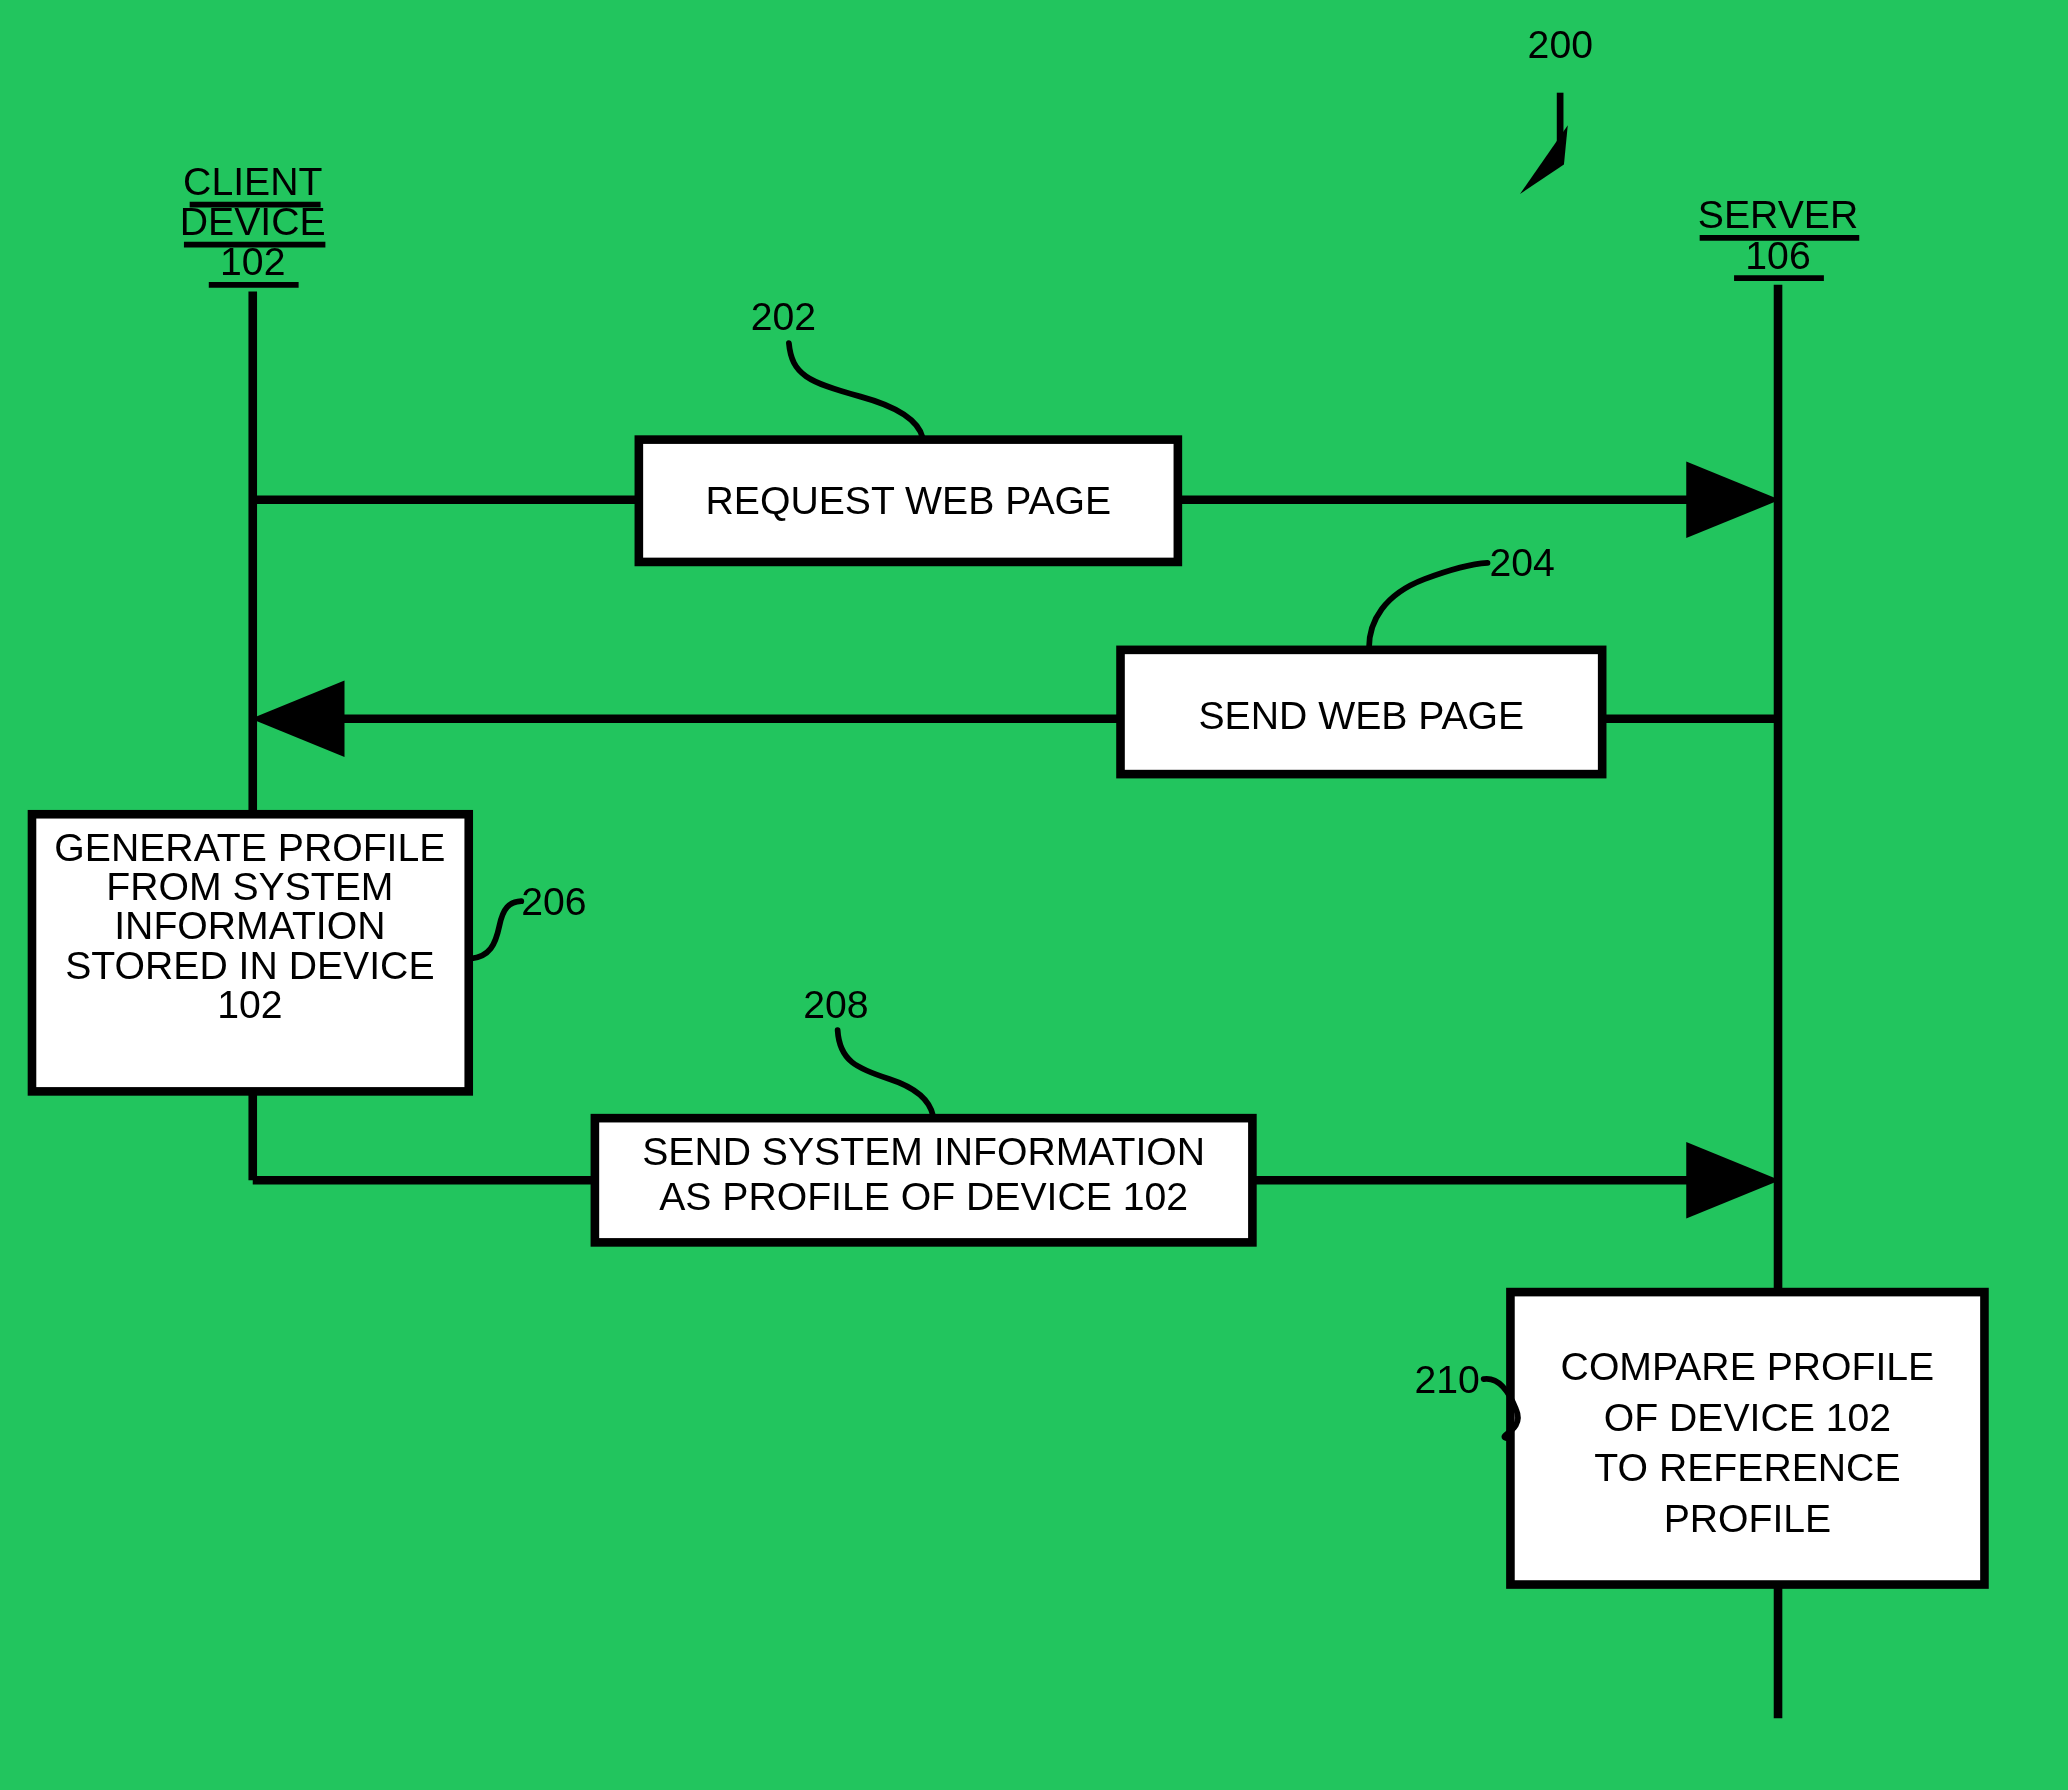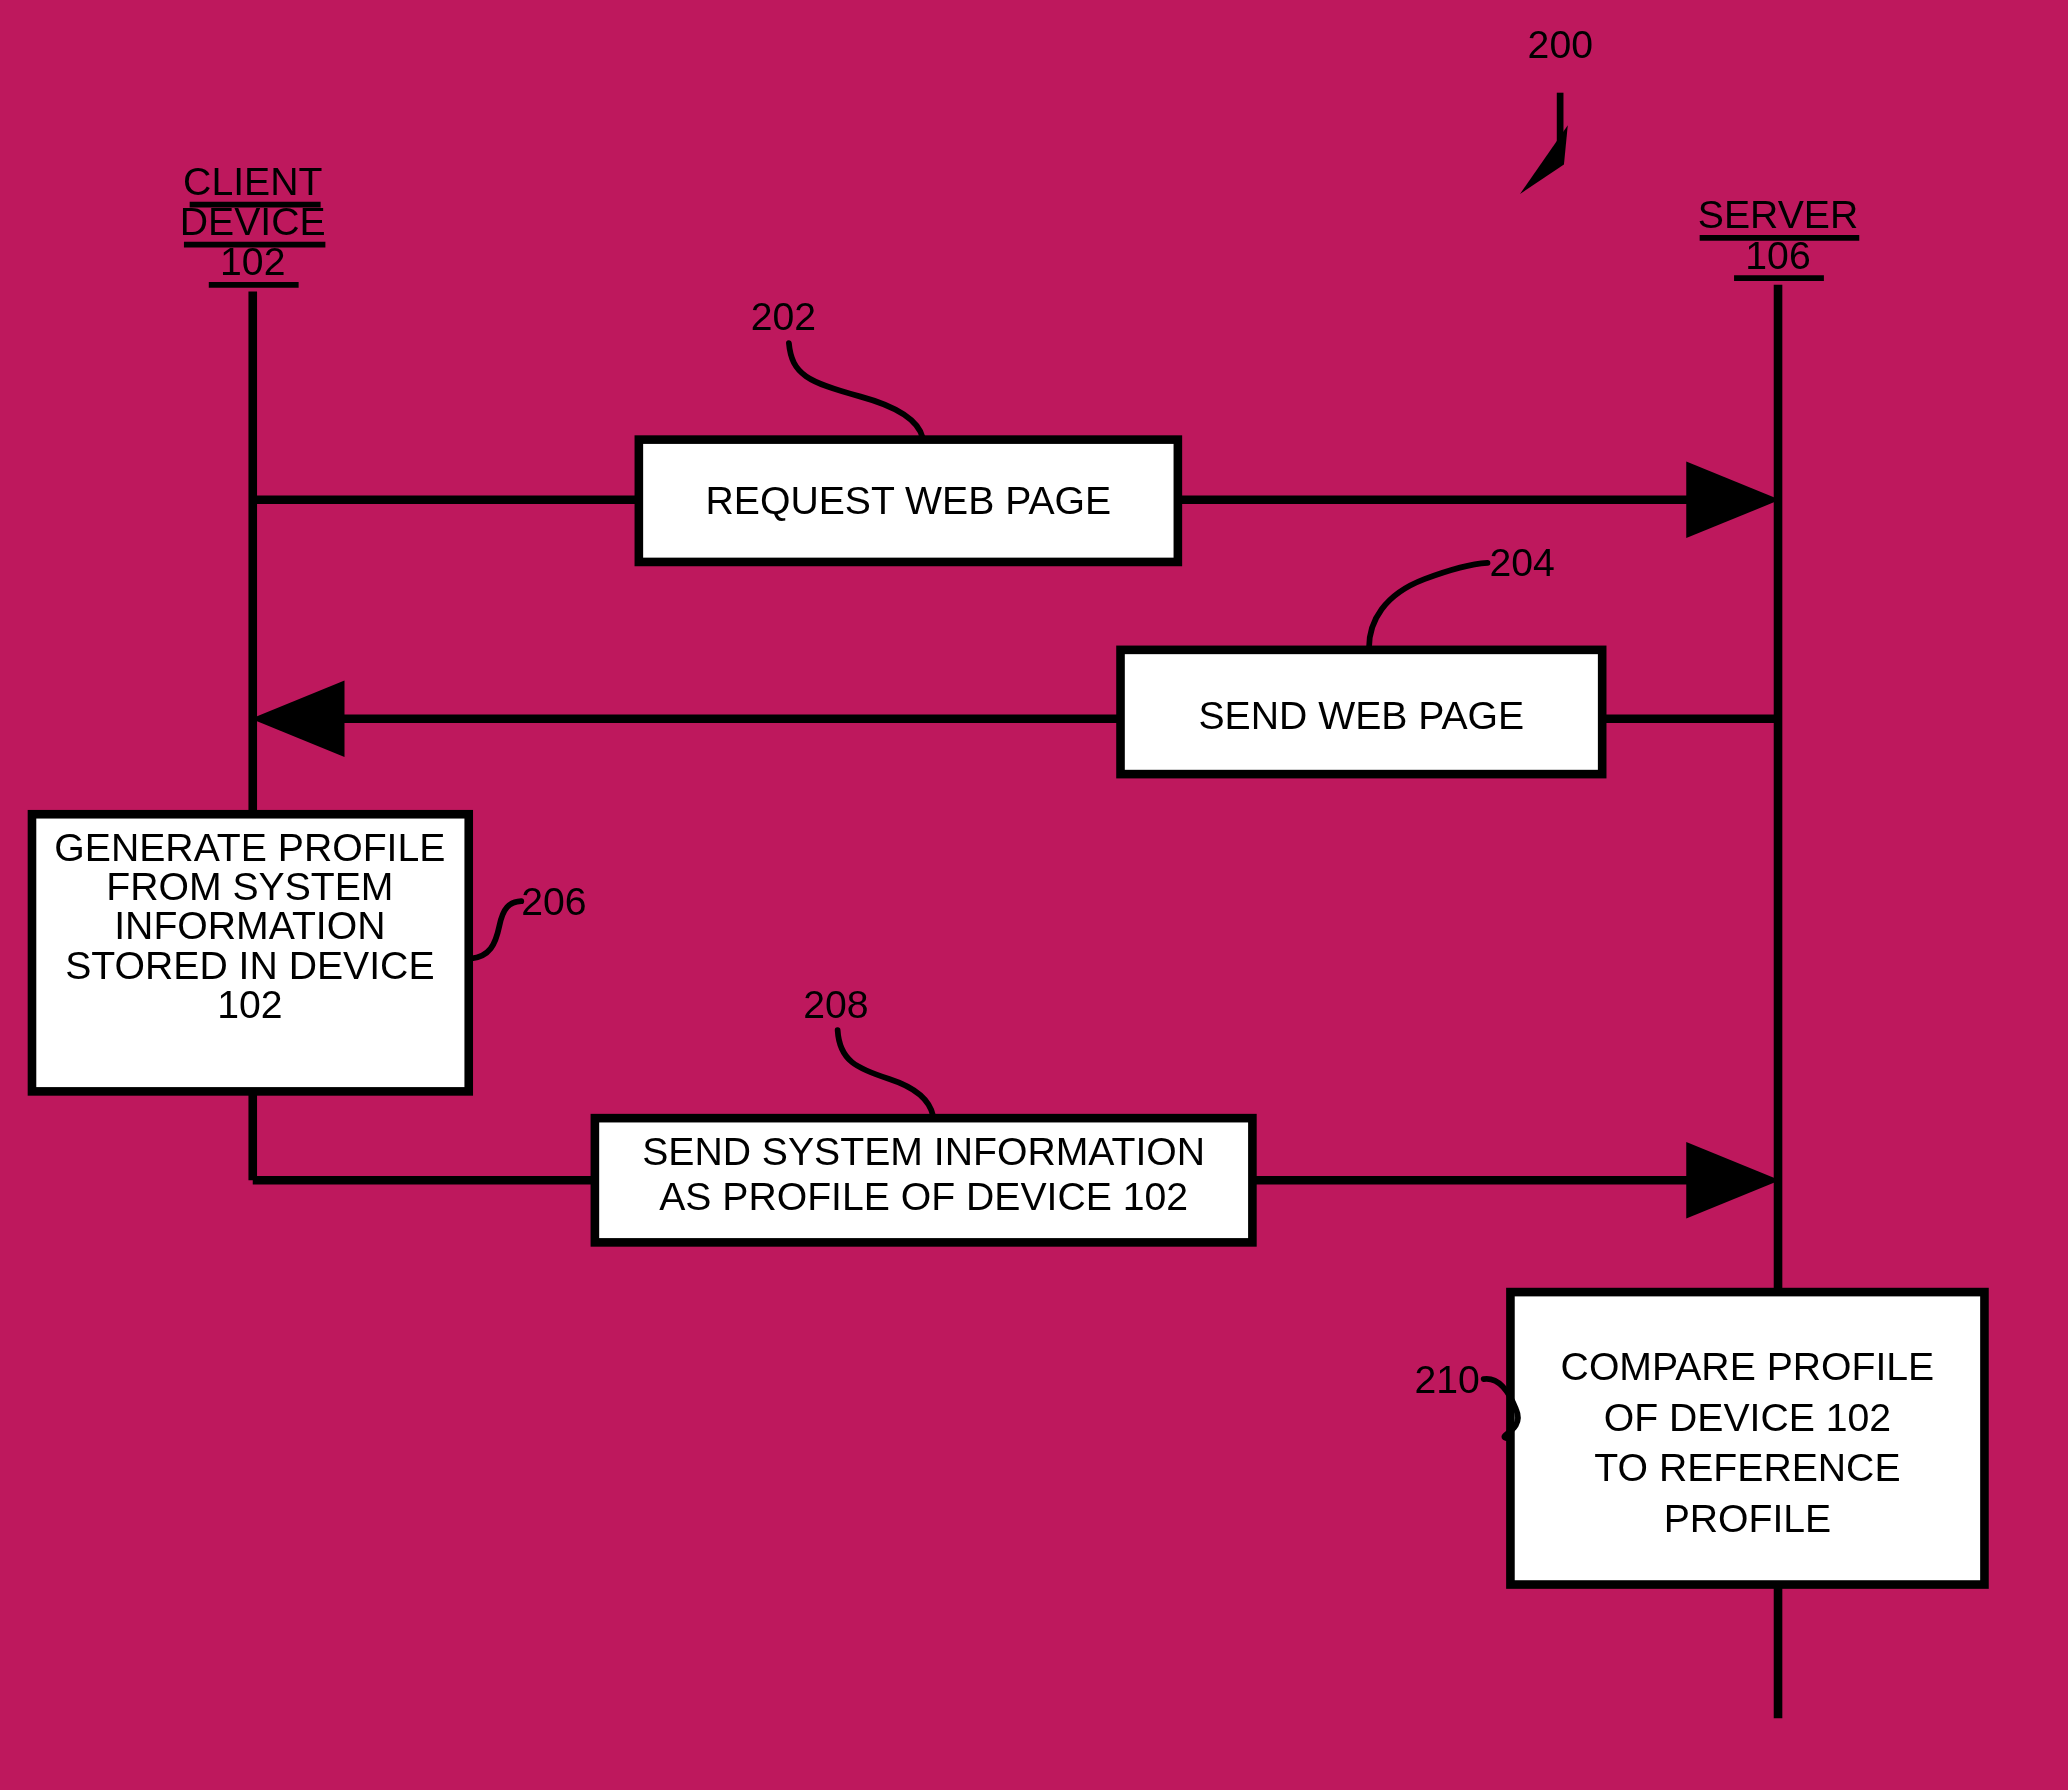--- a/index.html
+++ b/index.html
@@ -7,21 +7,21 @@
     padding: 0;
     background: #ffffff;
   }
   body {
     font-family: "Liberation Sans", sans-serif;
   }
   #figure-root {
     position: relative;
     width: 2069px;
     height: 1790px;
-    background: #be185d;
+    background: #22c55e;
     overflow: hidden;
   }
   #figure-svg {
     position: absolute;
     top: 0;
     left: 0;
     width: 2069px;
     height: 1790px;
   }
   .dgm-text {

